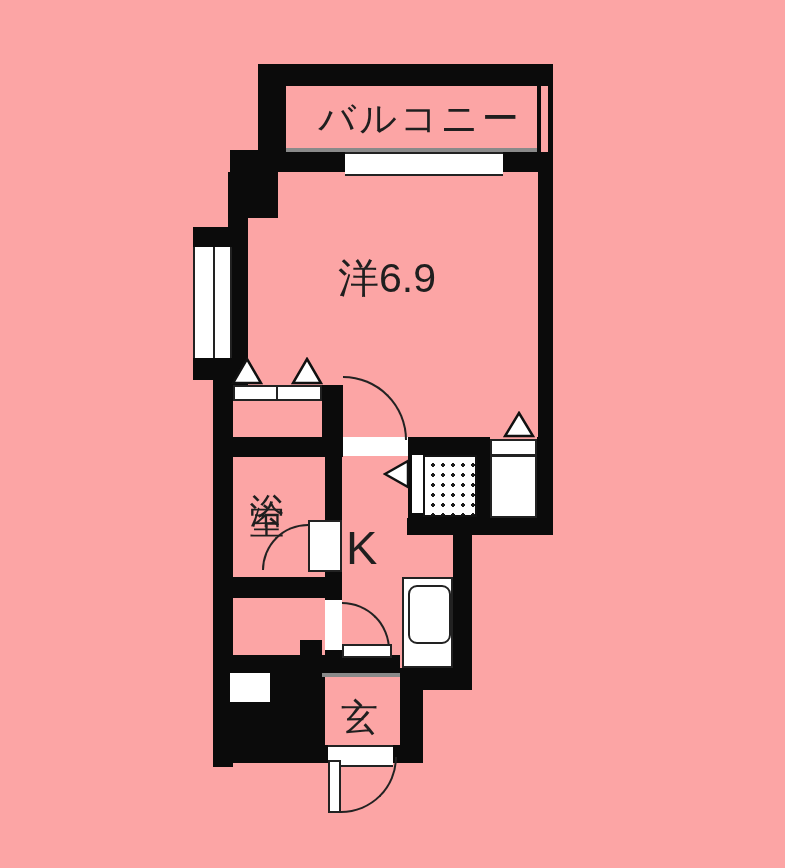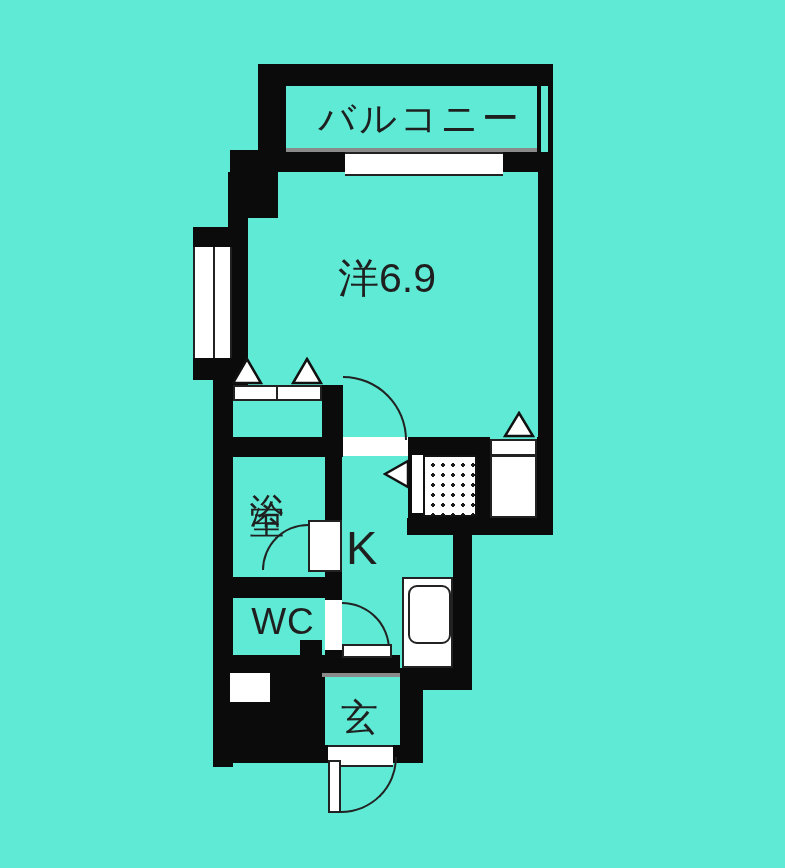--- a/index.html
+++ b/index.html
@@ -1,16 +1,16 @@
 <!DOCTYPE html>
 <html><head>
 <meta charset="utf-8">
 <style>
   html,body{margin:0;padding:0;background:#ffffff;}
-  .stage{position:relative;width:785px;height:868px;background:#5eead4;overflow:hidden;
+  .stage{position:relative;width:785px;height:868px;background:#fca5a5;overflow:hidden;
          font-family:"Liberation Sans","DejaVu Sans",sans-serif;color:#1a1a1a;}
   
   .w{position:absolute;background:#0b0b0b;box-sizing:border-box;z-index:1;}
   
   .wh{position:absolute;background:#ffffff;box-sizing:border-box;z-index:2;}
   .ln{position:absolute;background:#8a8a8a;z-index:2;}
   
   .arc{position:absolute;box-sizing:border-box;z-index:3;background:transparent;border:0 solid #222;}
   .arc-ne{border-top-width:2.5px;border-right-width:2.5px;border-top-right-radius:100%;}
   .arc-nw{border-top-width:2.5px;border-left-width:2.5px;border-top-left-radius:100%;}
@@ -122,16 +122,15 @@
   <div class="sink" style="left:408px;top:585px;width:39px;height:55px;"></div>
 
   <div class="wh" style="left:230px;top:673px;width:40px;height:29px;"></div>
 
   <div class="ln" style="left:322px;top:673px;width:78px;height:4px;"></div>
 
   <div class="lbl lbl-balcony">バルコニー</div>
   <div class="lbl lbl-main">洋6.9</div>
   <div class="lbl lbl-bath">浴室</div>
   <div class="lbl lbl-k">K</div>
-  <div class="lbl lbl-wc">WC</div>
   <div class="lbl lbl-genkan">玄</div>
 
 </div>
 
 </body></html>

